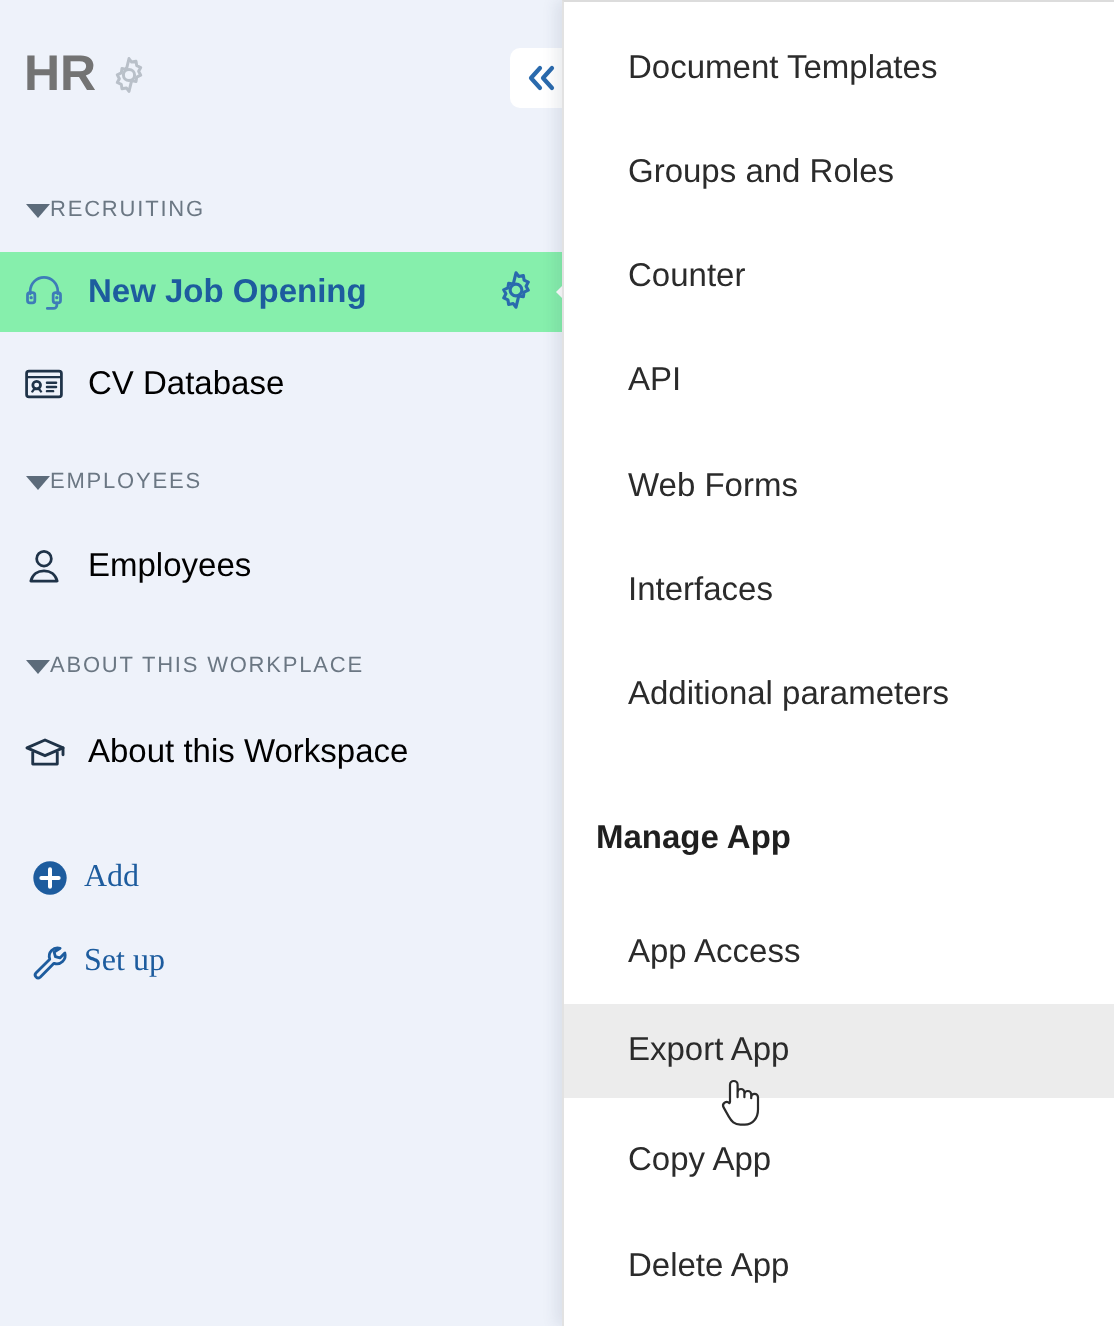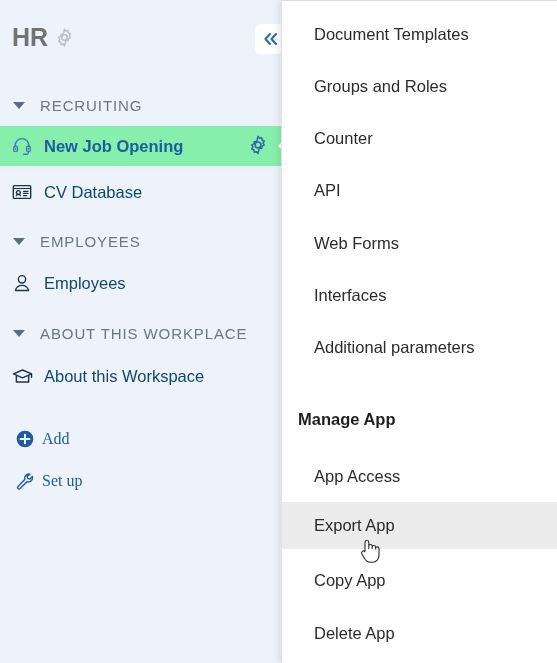--- a/index.html
+++ b/index.html
@@ -84,22 +84,21 @@
     cursor: pointer;
   }
   .group-caret {
     margin-left: 13px;
     width: 0; height: 0;
     border-left: 6px solid transparent;
     border-right: 6px solid transparent;
     border-top: 7px solid #5c6b7a;
   }
   .group-label {
-    margin-left: 15px;
-    font-size: 15px;
+    font-size: 11px;
     color: #6b7783;
     letter-spacing: 0.9px;
     text-transform: uppercase;
     white-space: nowrap;
   }
 
   
   .nav-item {
     position: absolute;
     left: 0;
@@ -114,21 +113,21 @@
     width: 24px;
     height: 24px;
     display: flex;
     align-items: center;
     justify-content: center;
     flex: none;
   }
   .nav-item .nav-label {
     margin-left: 10px;
     font-size: 16.5px;
-    color: #0c4a6e;
+    color: #000000;
     white-space: nowrap;
   }
   .nav-item.active {
     background: #86efac;
   }
   .nav-item.active .nav-label {
     color: #1d5c9e;
     font-weight: bold;
   }
   .nav-gear {

